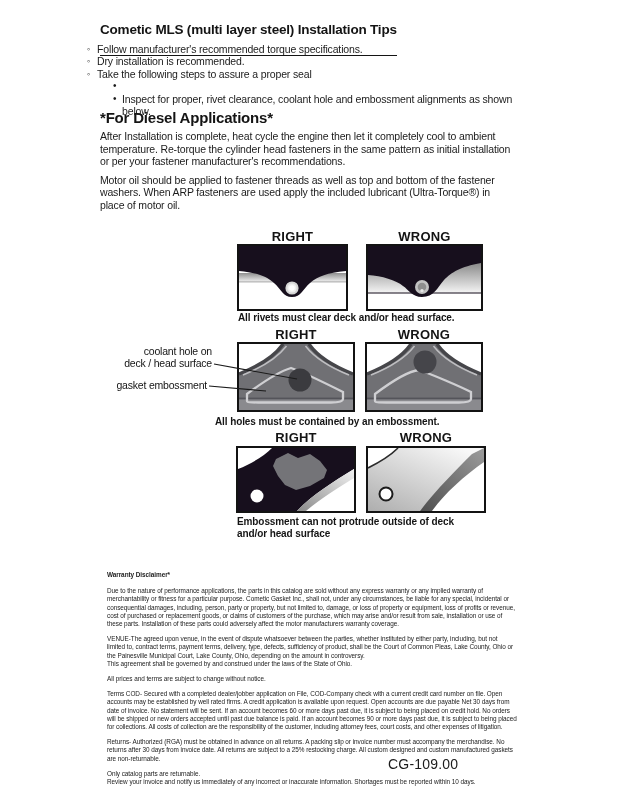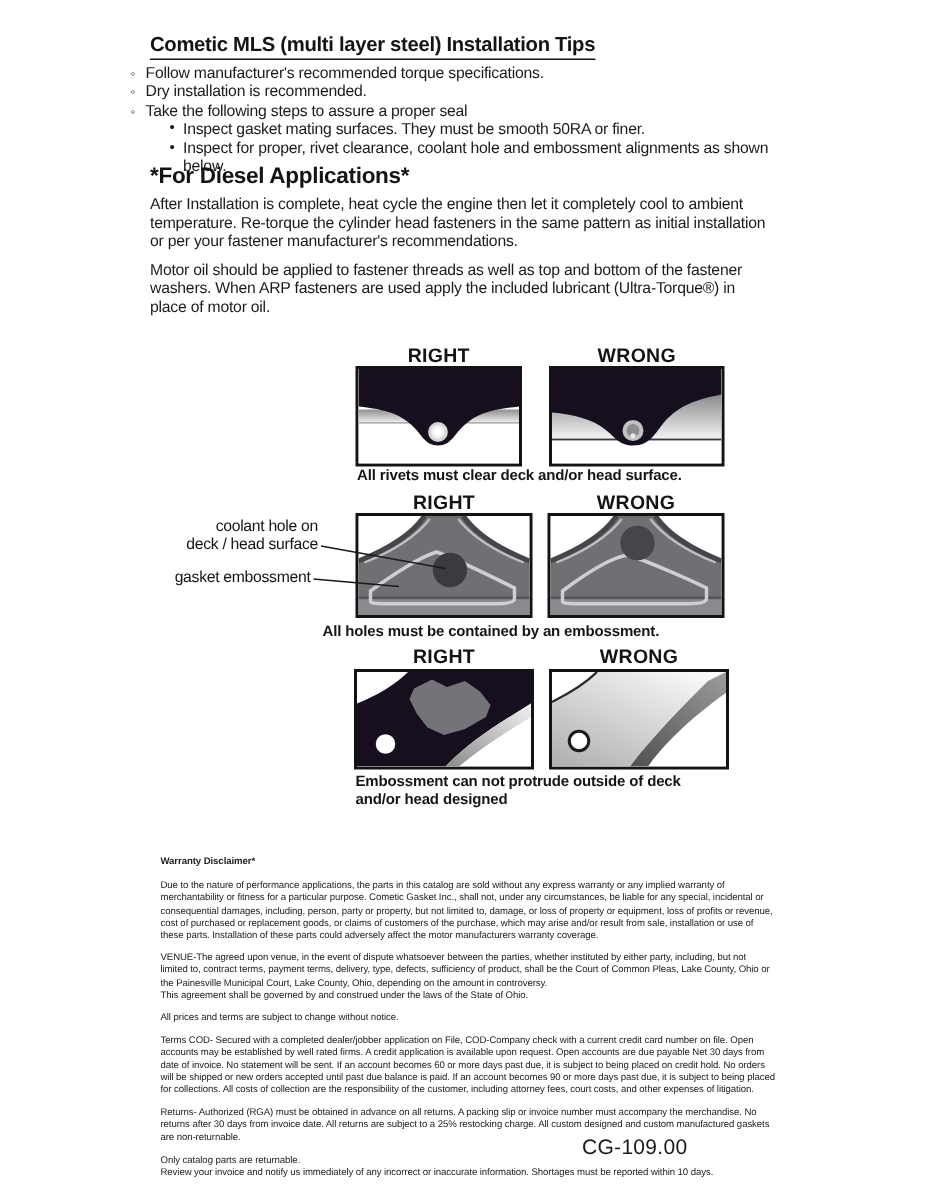--- a/index.html
+++ b/index.html
@@ -5,21 +5,21 @@
   html,body{margin:0;padding:0;}
   body{
     width:618px;height:800px;position:relative;background:#ffffff;
     font-family:"Liberation Sans", sans-serif;color:#1b1b1b;overflow:hidden;
     -webkit-font-smoothing:antialiased;
   }
   .abs{position:absolute;}
   
   .title{
     left:100px;top:22px;font-size:13.5px;font-weight:700;letter-spacing:-0.2px;
-    border-bottom:1.6px solid #141414;padding-bottom:2px;color:#141414;
+    border-bottom:1.6px solid #141414;padding-bottom:18px;color:#141414;
   }
   
   .tips{left:87px;top:43px;width:440px;font-size:10.5px;line-height:12.4px;letter-spacing:-0.15px;}
   .tip-row{display:flex;}
   .tip-row .mk{width:10px;flex:0 0 10px;font-size:9px;line-height:12.4px;}
   .tip-sub{padding-left:26px;}
   .tip-sub .mk{width:9px;flex:0 0 9px;font-size:10px;}
   
   .diesel{left:100px;top:112px;width:416px;font-size:10.5px;line-height:12.3px;letter-spacing:-0.15px;}
   .diesel h3{font-size:15px;font-weight:700;margin:0 0 6px 0;color:#141414;letter-spacing:-0.2px;}
@@ -50,21 +50,20 @@
   <div class="tip-row">
     <span class="mk">◦</span>
     <span>Dry installation is recommended.</span>
   </div>
   <div class="tip-row">
     <span class="mk">◦</span>
     <span>Take the following steps to assure a proper seal</span>
   </div>
   <div class="tip-row tip-sub">
     <span class="mk">•</span>
-    <span>Inspect gasket mating surfaces.  They must be smooth 50RA or finer.</span>
   </div>
   <div class="tip-row tip-sub">
     <span class="mk">•</span>
     <span>Inspect for proper, rivet clearance, coolant hole and embossment alignments as shown below.</span>
   </div>
 </div>
 
 <div class="abs diesel">
   <h3>*For Diesel Applications*</h3>
   <p>After Installation is complete, heat cycle the engine then let it completely cool to ambient temperature. Re-torque the cylinder head fasteners in the same pattern as initial installation or per your fastener manufacturer's recommendations.</p>
@@ -191,21 +190,21 @@
     </defs>
     <rect width="116" height="63" fill="#ffffff"></rect>
     <path d="M30,0 H116 V10 C94,26 70,44 52,63 L0,63 L0,20 C12,14 22,8 30,0 Z" fill="url(#gD)"></path>
     <path d="M0,20 C12,14 22,8 30,0" stroke="#2b2b2b" stroke-width="1.6" fill="none"></path>
     <path d="M52,63 C68,42 88,22 104,6 L116,0 L116,14 C96,28 76,46 64,63 Z" fill="url(#gE)"></path>
     <circle cx="18" cy="46" r="6.5" fill="#ffffff" stroke="#1c1c1c" stroke-width="2"></circle>
   </svg>
 </div>
 
 <div class="abs caption" style="left:237px;top:516px;width:250px;">Embossment can not protrude outside of deck
-and/or head designed</div>
+and/or head surface</div>
 
 <div class="abs legal">
   <p class="lh">Warranty Disclaimer*</p>
   <p>Due to the nature of performance applications, the parts in this catalog are sold without any express warranty or any implied warranty of merchantability or fitness for a particular purpose.  Cometic Gasket Inc., shall not, under any circumstances, be liable for any special, incidental or consequential damages, including, person, party or property, but not limited to, damage, or loss of property or equipment, loss of profits or revenue, cost of purchased or replacement goods, or claims of customers of the purchase, which may arise and/or result from sale, installation or use of these parts.  Installation of these parts could adversely affect the motor manufacturers warranty coverage.</p>
   <p>VENUE-The agreed upon venue, in the event of dispute whatsoever between the parties, whether instituted by either party, including, but not limited to, contract terms, payment terms, delivery, type, defects, sufficiency of product, shall be the Court of Common Pleas, Lake County, Ohio or the Painesville Municipal Court, Lake County, Ohio, depending on the amount in controversy.
 This agreement shall be governed by and construed under the laws of the State of Ohio.</p>
   <p>All prices and terms are subject to change without notice.</p>
   <p>Terms COD- Secured with a completed dealer/jobber application on File, COD-Company check with a current credit card number on file.  Open accounts may be established by well rated firms.  A credit application is available upon request.  Open accounts are due payable Net 30 days from date of invoice.  No statement will be sent.  If an account becomes 60 or more days past due, it is subject to being placed on credit hold.  No orders will be shipped or new orders accepted until past due balance is paid.  If an account becomes 90 or more days past due, it is subject to being placed for collections.  All costs of collection are the responsibility of the customer, including attorney fees, court costs, and other expenses of litigation.</p>
   <p>Returns- Authorized (RGA) must be obtained in advance on all returns.  A packing slip or invoice number must accompany the merchandise.  No returns after 30 days from invoice date.  All returns are subject to a 25% restocking charge.  All custom designed and custom manufactured gaskets are non-returnable.</p>
   <p>Only catalog parts are returnable.

